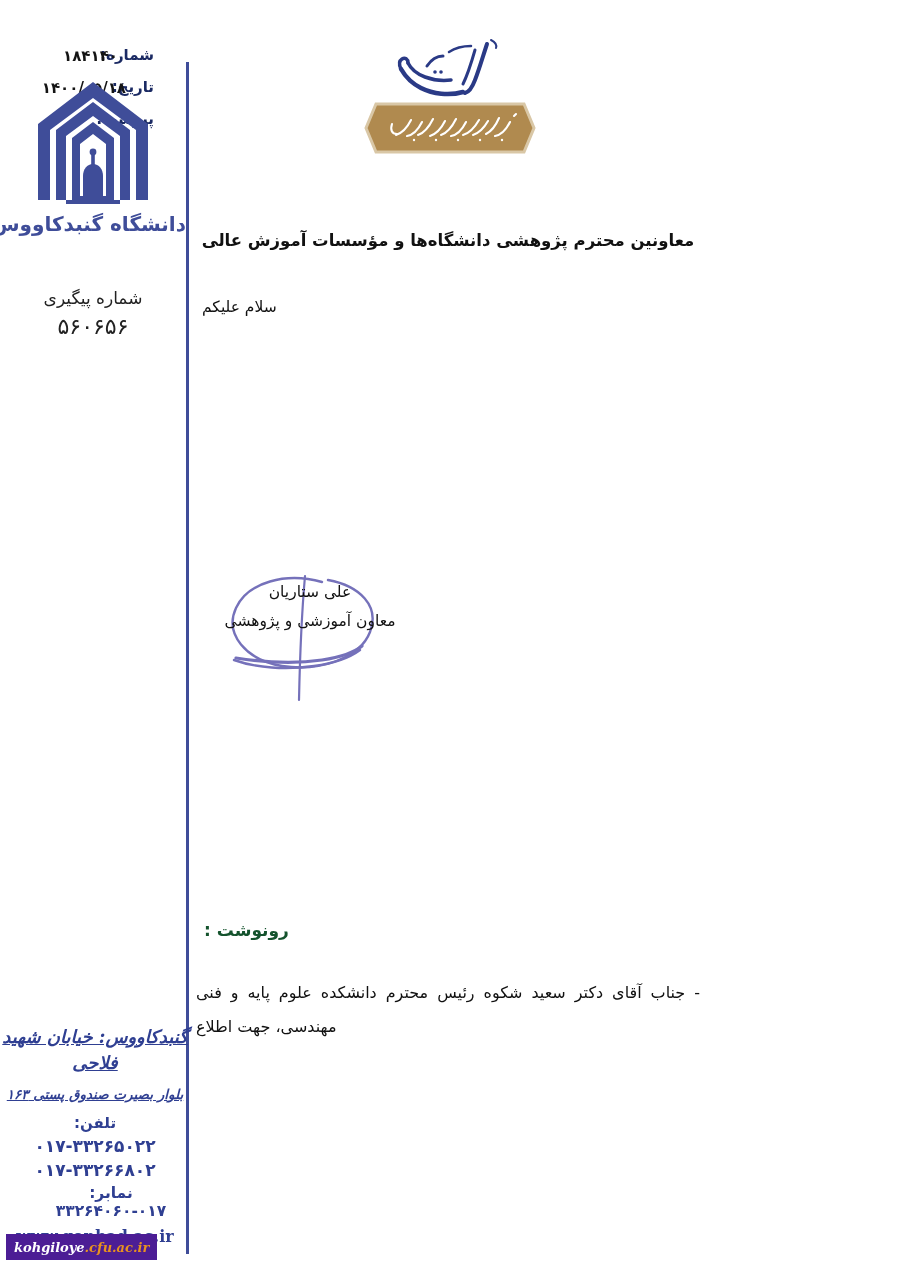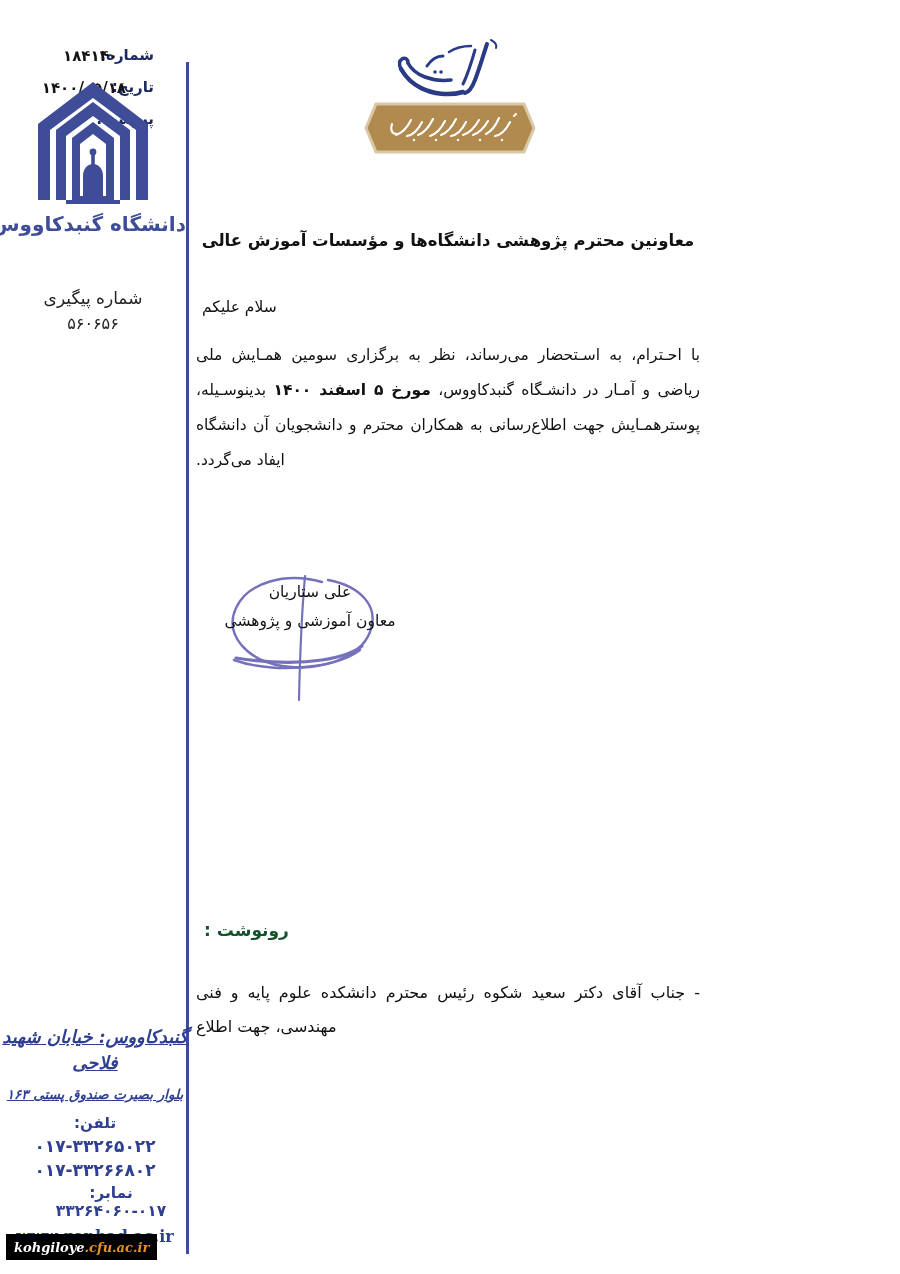--- a/index.html
+++ b/index.html
@@ -41,21 +41,21 @@
   }
   .rightcol{
     position:absolute;top:78px;left:0;width:186px;text-align:center;
   }
   .uni-name{
     margin-top:4px;font-size:20px;font-weight:700;color:#3f4d99;
     letter-spacing:-0.3px;white-space:nowrap;
   }
   .track{position:absolute;top:288px;left:0;width:186px;text-align:center;}
   .track-label{font-size:17px;color:#222;}
-  .track-num{font-size:16px;color:#222;margin-top:6px;letter-spacing:1px;}
+  .track-num{font-size:22px;color:#222;margin-top:6px;letter-spacing:1px;}
 
   .footer{position:absolute;bottom:28px;left:0;width:190px;text-align:center;color:#2f3f92;}
   .fa-addr1{font-size:18px;font-weight:700;font-style:italic;font-family:"DejaVu Serif","Liberation Serif",serif;line-height:1.45;text-decoration:underline;}
   .fa-addr2{font-size:13.5px;font-weight:700;font-style:italic;font-family:"DejaVu Serif","Liberation Serif",serif;margin-top:10px;text-decoration:underline;}
   .fa-tel-label{font-size:15px;font-weight:700;margin-top:12px;}
   .fa-tel{font-size:17px;font-weight:700;letter-spacing:0.5px;margin-top:4px;direction:ltr;}
   .fa-fax{font-size:15.5px;font-weight:700;letter-spacing:0.5px;margin-top:4px;padding-left:32px;}
   .fa-web{font-size:16px;font-weight:700;margin-top:7px;direction:ltr;font-family:"DejaVu Serif","Liberation Serif",serif;}
 
   
@@ -73,21 +73,21 @@
   .sig-name{font-size:15.5px;color:#111;line-height:1.9;position:relative;z-index:2;}
   .sig-mark{position:absolute;top:-18px;left:0;right:0;height:150px;z-index:1;pointer-events:none;}
 
   
   .cc-area{position:absolute;top:920px;right:200px;left:196px;direction:rtl;}
   .cc-title{font-size:17px;font-weight:700;color:#14532d;text-align:left;padding-left:8px;}
   .cc-item{font-size:16px;color:#111;line-height:2.1;margin-top:36px;text-align:justify;text-align-last:left;}
 
   
   .wm{
-    position:absolute;left:auto;right:0;bottom:14px;background:#000000;
+    position:absolute;left:auto;right:0;bottom:14px;background:#4c1d95;
     padding:3px 8px 4px 8px;direction:ltr;
   }
   .wm span{font-family:"DejaVu Serif","Liberation Serif",serif;font-style:italic;font-weight:700;font-size:13px;}
   .wm .w1{color:#ffffff;}
   .wm .w2{color:#e8921f;}
 </style>
 </head>
 <body>
 
 <div class="page">
@@ -175,21 +175,20 @@
   </div>
 
   <div class="track">
     <div class="track-label">شماره پیگیری</div>
     <div class="track-num">۵۶۰۶۵۶</div>
   </div>
 
   <div class="body-area">
     <div class="addressee">معاونین محترم پژوهشی دانشگاه‌ها و مؤسسات آموزش عالی</div>
     <div class="salam">سلام علیکم</div>
-    <p class="para"><span>با احـترام، به اسـتحضار می‌رساند، نظر به برگزاری سومین همـایش ملی ریاضی و آمـار در دانشـگاه گنبدکاووس، </span><b>مورخ ۵ اسفند ۱۴۰۰</b><span> بدینوسـیله، پوسترهمـایش جهت اطلاع‌رسانی به همکاران محترم و دانشجویان آن دانشگاه ایفاد می‌گردد.</span></p>
   </div>
 
   <div class="sig-block">
     <div class="sig-mark">
       <svg width="200" height="150" viewBox="0 0 200 150" aria-hidden="true">
         <g fill="none" stroke="#6a66b5" stroke-width="2.4" stroke-linecap="round" opacity="0.92">
           <path d="M112 22 C76 12 38 22 26 48 C14 74 36 100 72 106 C110 112 150 98 160 72 C170 46 150 26 118 20"></path>
           <path d="M24 100 C46 108 76 110 104 106 C126 103 142 96 150 90"></path>
           <path d="M26 98 C52 102 84 104 112 100 C132 97 146 91 152 86" stroke-width="3.2"></path>
           <path d="M95 16 C92 50 90 92 89 140" stroke-width="2.2"></path>

